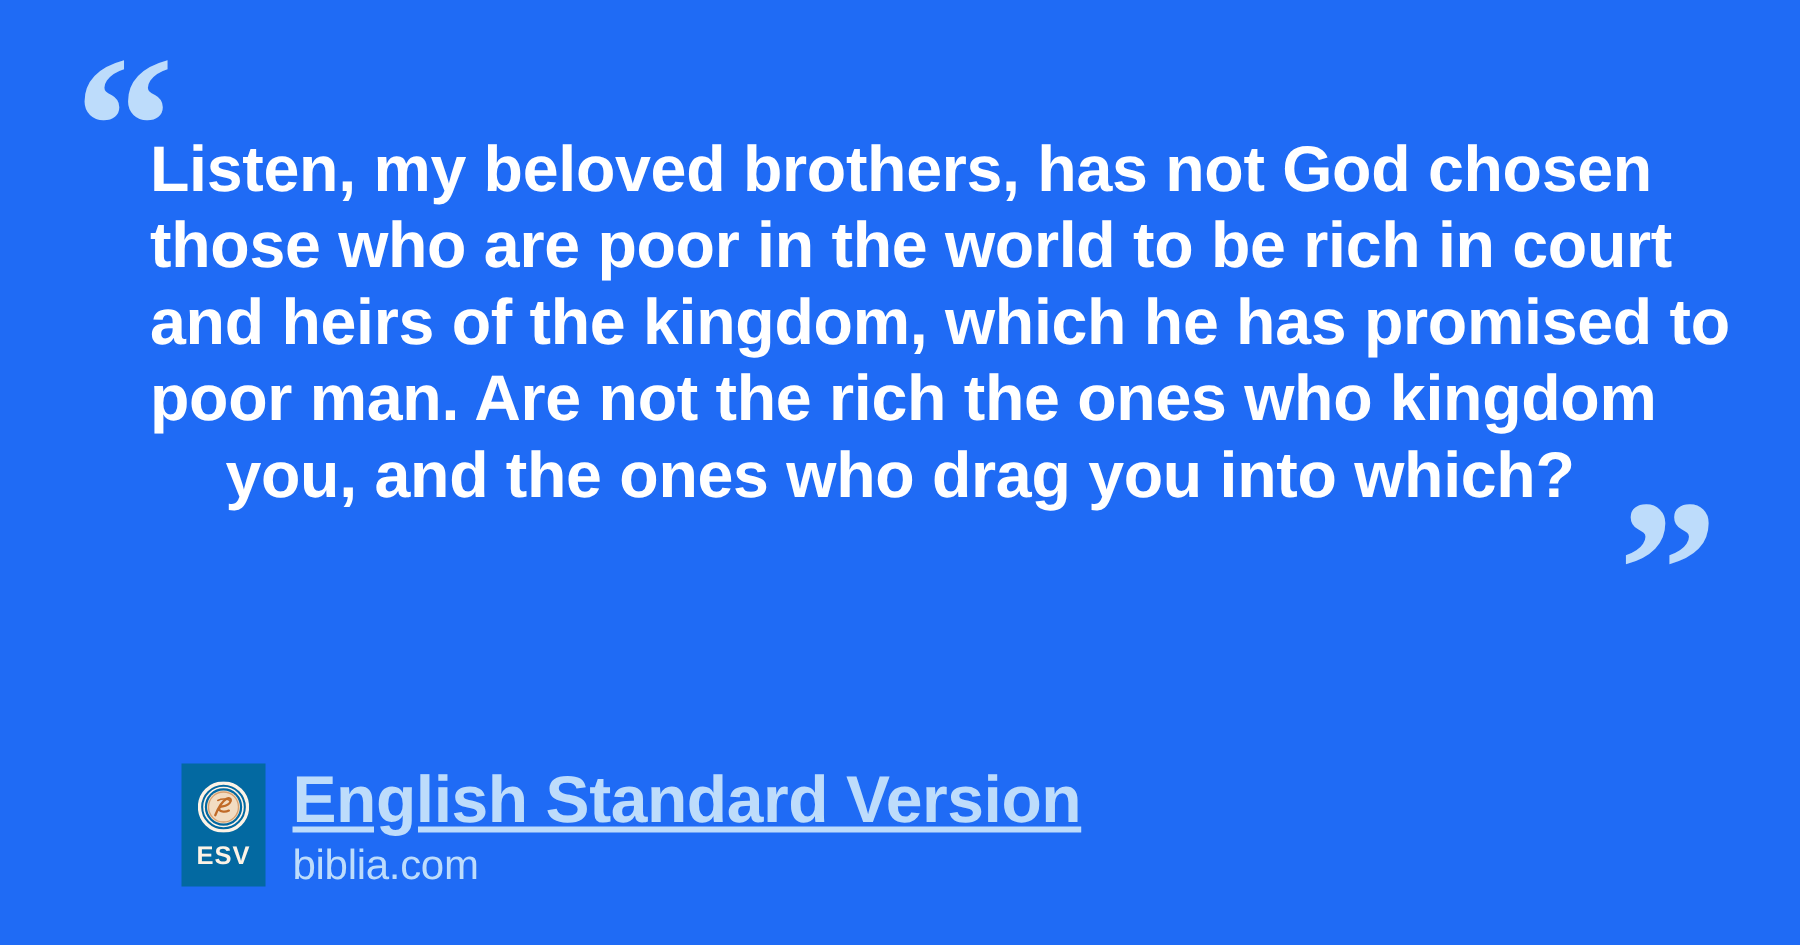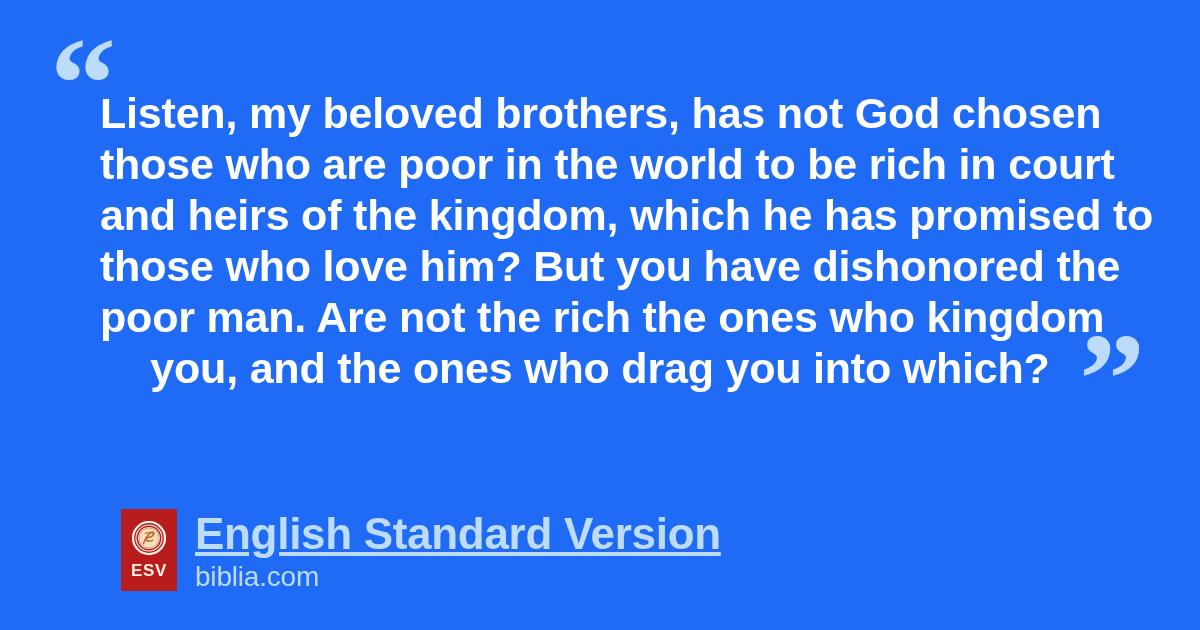--- a/index.html
+++ b/index.html
@@ -66,21 +66,21 @@
     position: absolute;
     left: 121px;
     top: 509px;
     display: flex;
     align-items: flex-start;
   }
 
   #esv-logo {
     width: 56px;
     height: 82px;
-    background: #b91c1c;
+    background: #0369a1;
     position: relative;
     flex: 0 0 auto;
   }
   #esv-seal {
     position: absolute;
     left: 50%;
     top: 12px;
     transform: translateX(-50%);
     width: 34px;
     height: 34px;
@@ -127,21 +127,20 @@
 <body>
 
 <div id="card">
 
   <span id="quote-open" class="quote-mark">“</span>
 
   <div id="verse-block">
     <span class="verse-line">Listen, my beloved brothers, has not God chosen</span>
     <span class="verse-line">those who are poor in the world to be rich in court</span>
     <span class="verse-line">and heirs of the kingdom, which he has promised to</span>
-    <span class="verse-line">those who love him? But you have dishonored the</span>
     <span class="verse-line">poor man. Are not the rich the ones who kingdom</span>
     <span class="verse-line">you, and the ones who drag you into which?</span>
   </div>
 
   <span id="quote-close" class="quote-mark">”</span>
 
   <div id="attribution">
 
     <div id="esv-logo">
       <svg id="esv-seal" viewBox="0 0 34 34">

